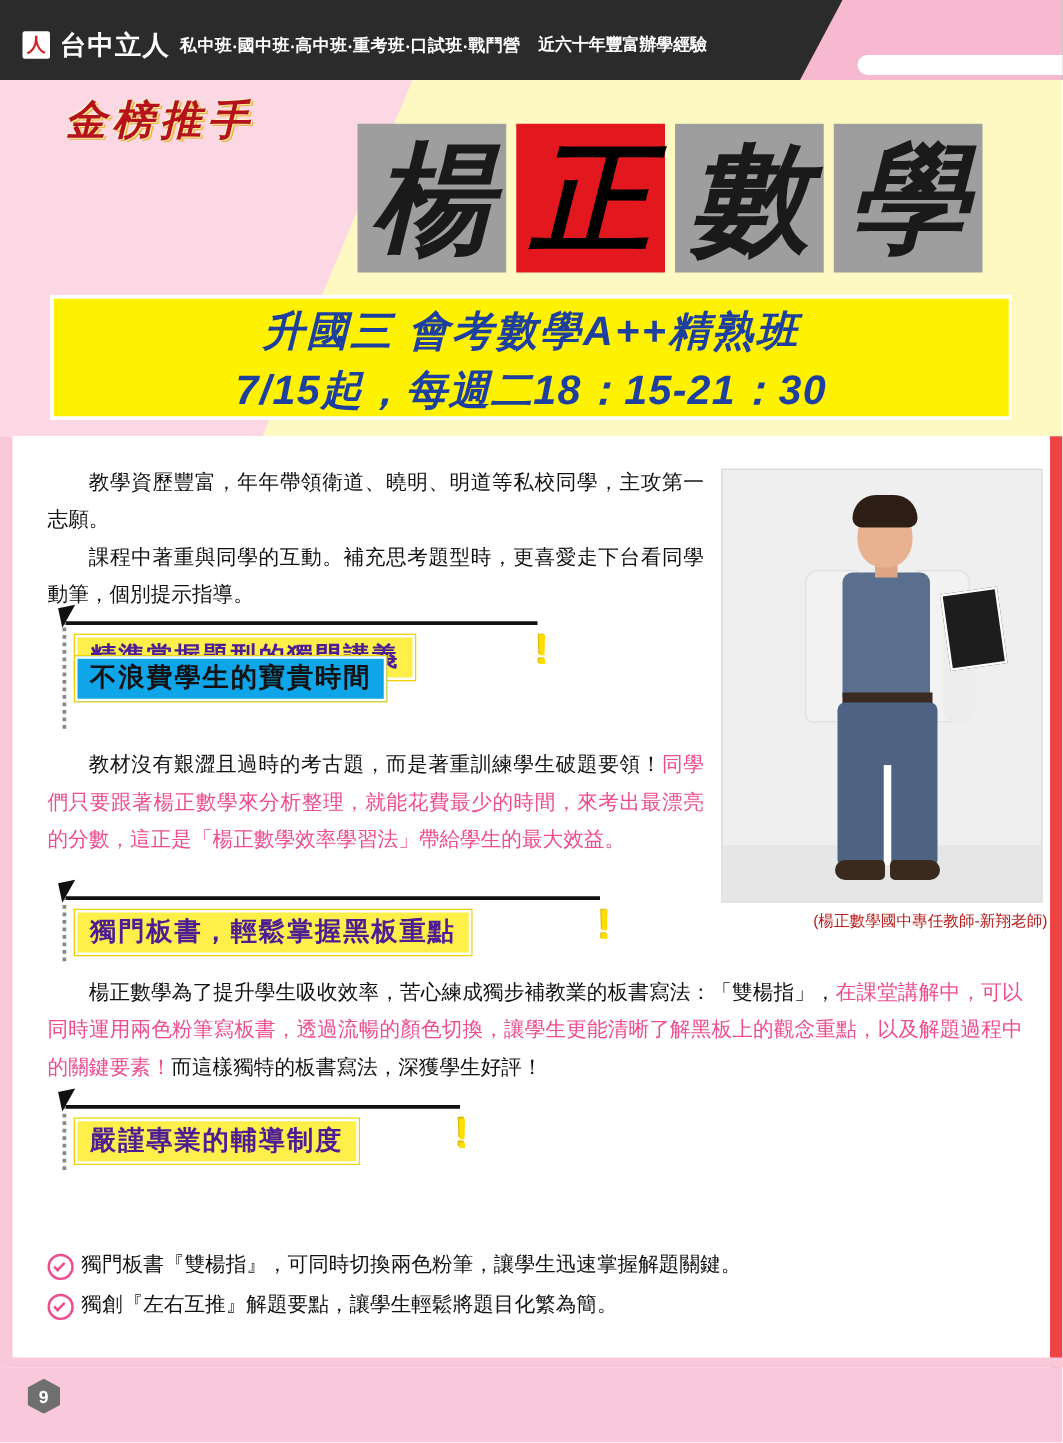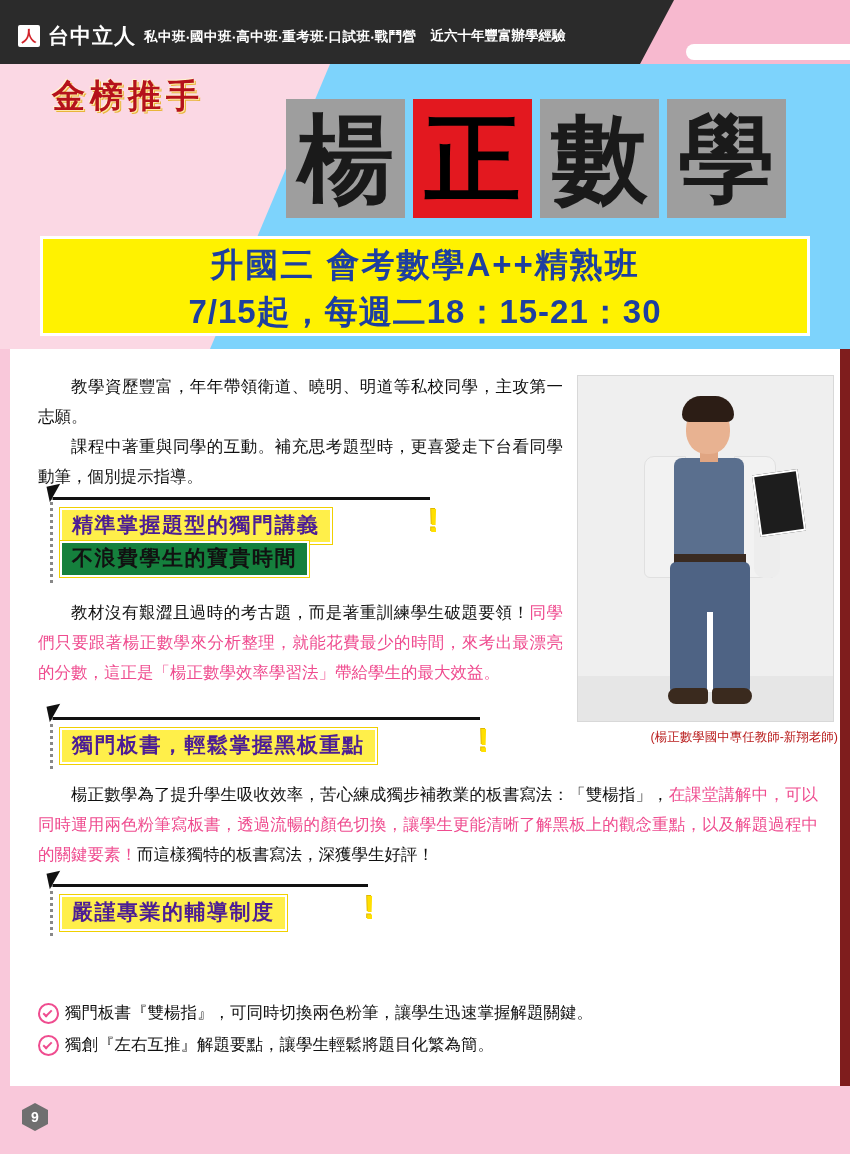--- a/index.html
+++ b/index.html
@@ -86,21 +86,22 @@
     width: 180px; height: 16px;
     background: #ffffff;
     border-radius: 8px 0 0 8px;
   }
 
   
   .pink-banner {
     position: absolute;
     left: 0; top: 64px;
     width: 850px; height: 285px;
-    background: #7dd3fc;
+    background: #fef9c3;
+    font-style: italic;
   }
   .pink-banner-light {
     position: absolute;
     left: 0; top: 0;
     width: 330px; height: 285px;
     background: #fbd8e4;
     clip-path: polygon(0 0, 330px 0, 210px 285px, 0 285px);
   }
   .gold-title {
     position: absolute;
@@ -167,21 +168,21 @@
     white-space: nowrap;
   }
 
   
   .body-area {
     position: absolute;
     left: 0; top: 349px;
     width: 850px; height: 745px;
     background: #ffffff;
     border-left: 10px solid #f9c8da;
-    border-right: 10px solid #7f1d1d;
+    border-right: 10px solid #ef4444;
     box-sizing: border-box;
   }
 
   .para {
     position: absolute;
     font-size: 16.5px;
     line-height: 30px;
     color: #111111;
     text-align: justify;
   }
@@ -314,22 +315,22 @@
     padding: 1px 10px 3px 10px;
     font-size: 21px;
     font-weight: bold;
     color: #4c1d95;
     letter-spacing: 1.5px;
     white-space: nowrap;
     box-shadow: 0 0 0 1px #f0d000;
   }
   .sh-label2 {
     position: absolute;
-    left: 10px; top: 44px;
-    background: #15803d;
+    left: 10px; top: 28px;
+    background: #0ea5e9;
     border: 2px solid #ffffff;
     padding: 1px 10px 3px 10px;
     font-size: 21px;
     font-weight: bold;
     color: #111111;
     letter-spacing: 1.5px;
     white-space: nowrap;
     box-shadow: 0 0 0 1px #f0d000;
   }
   .sh-excl {

